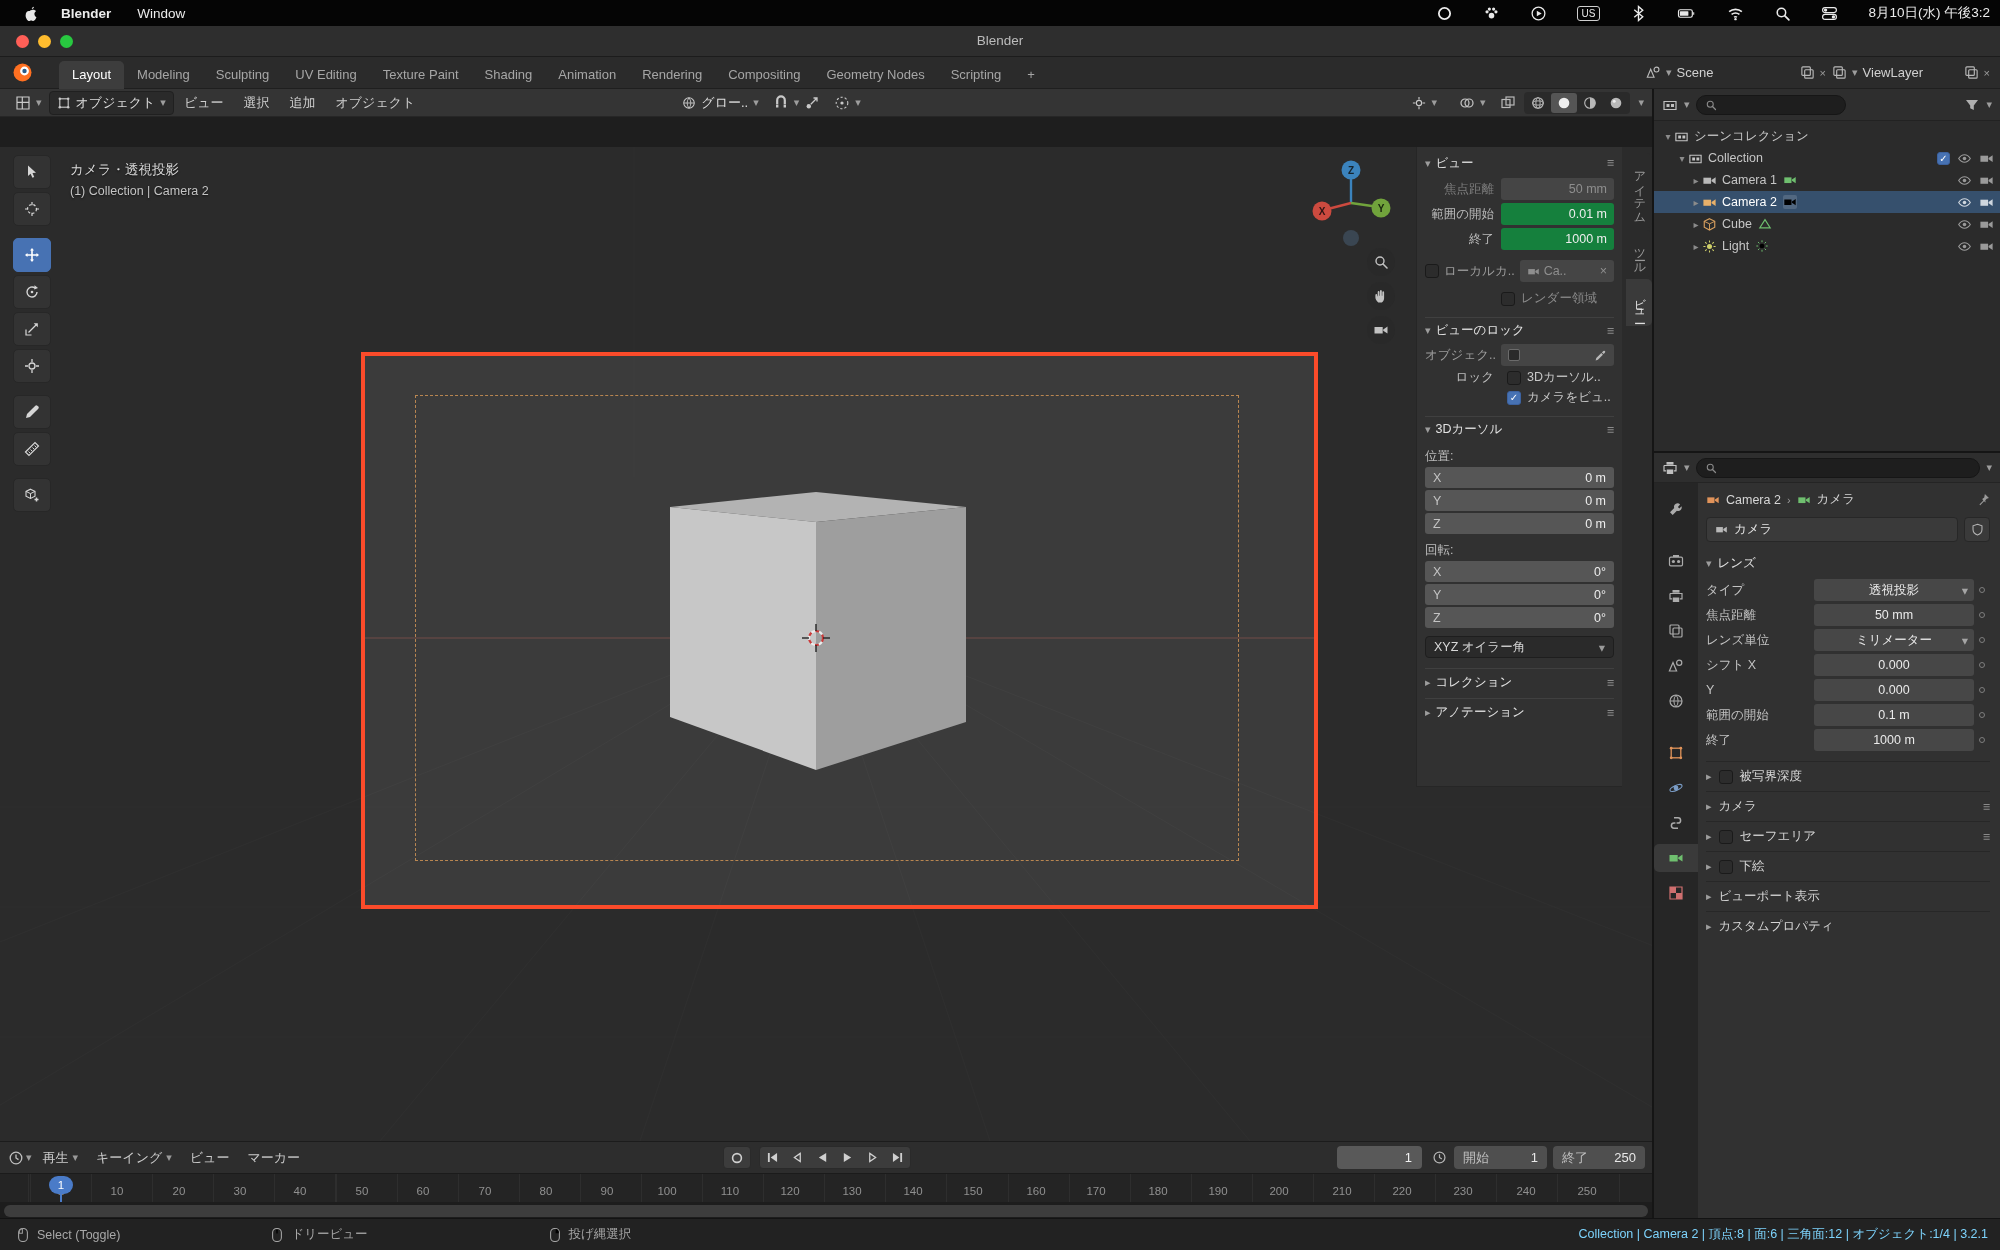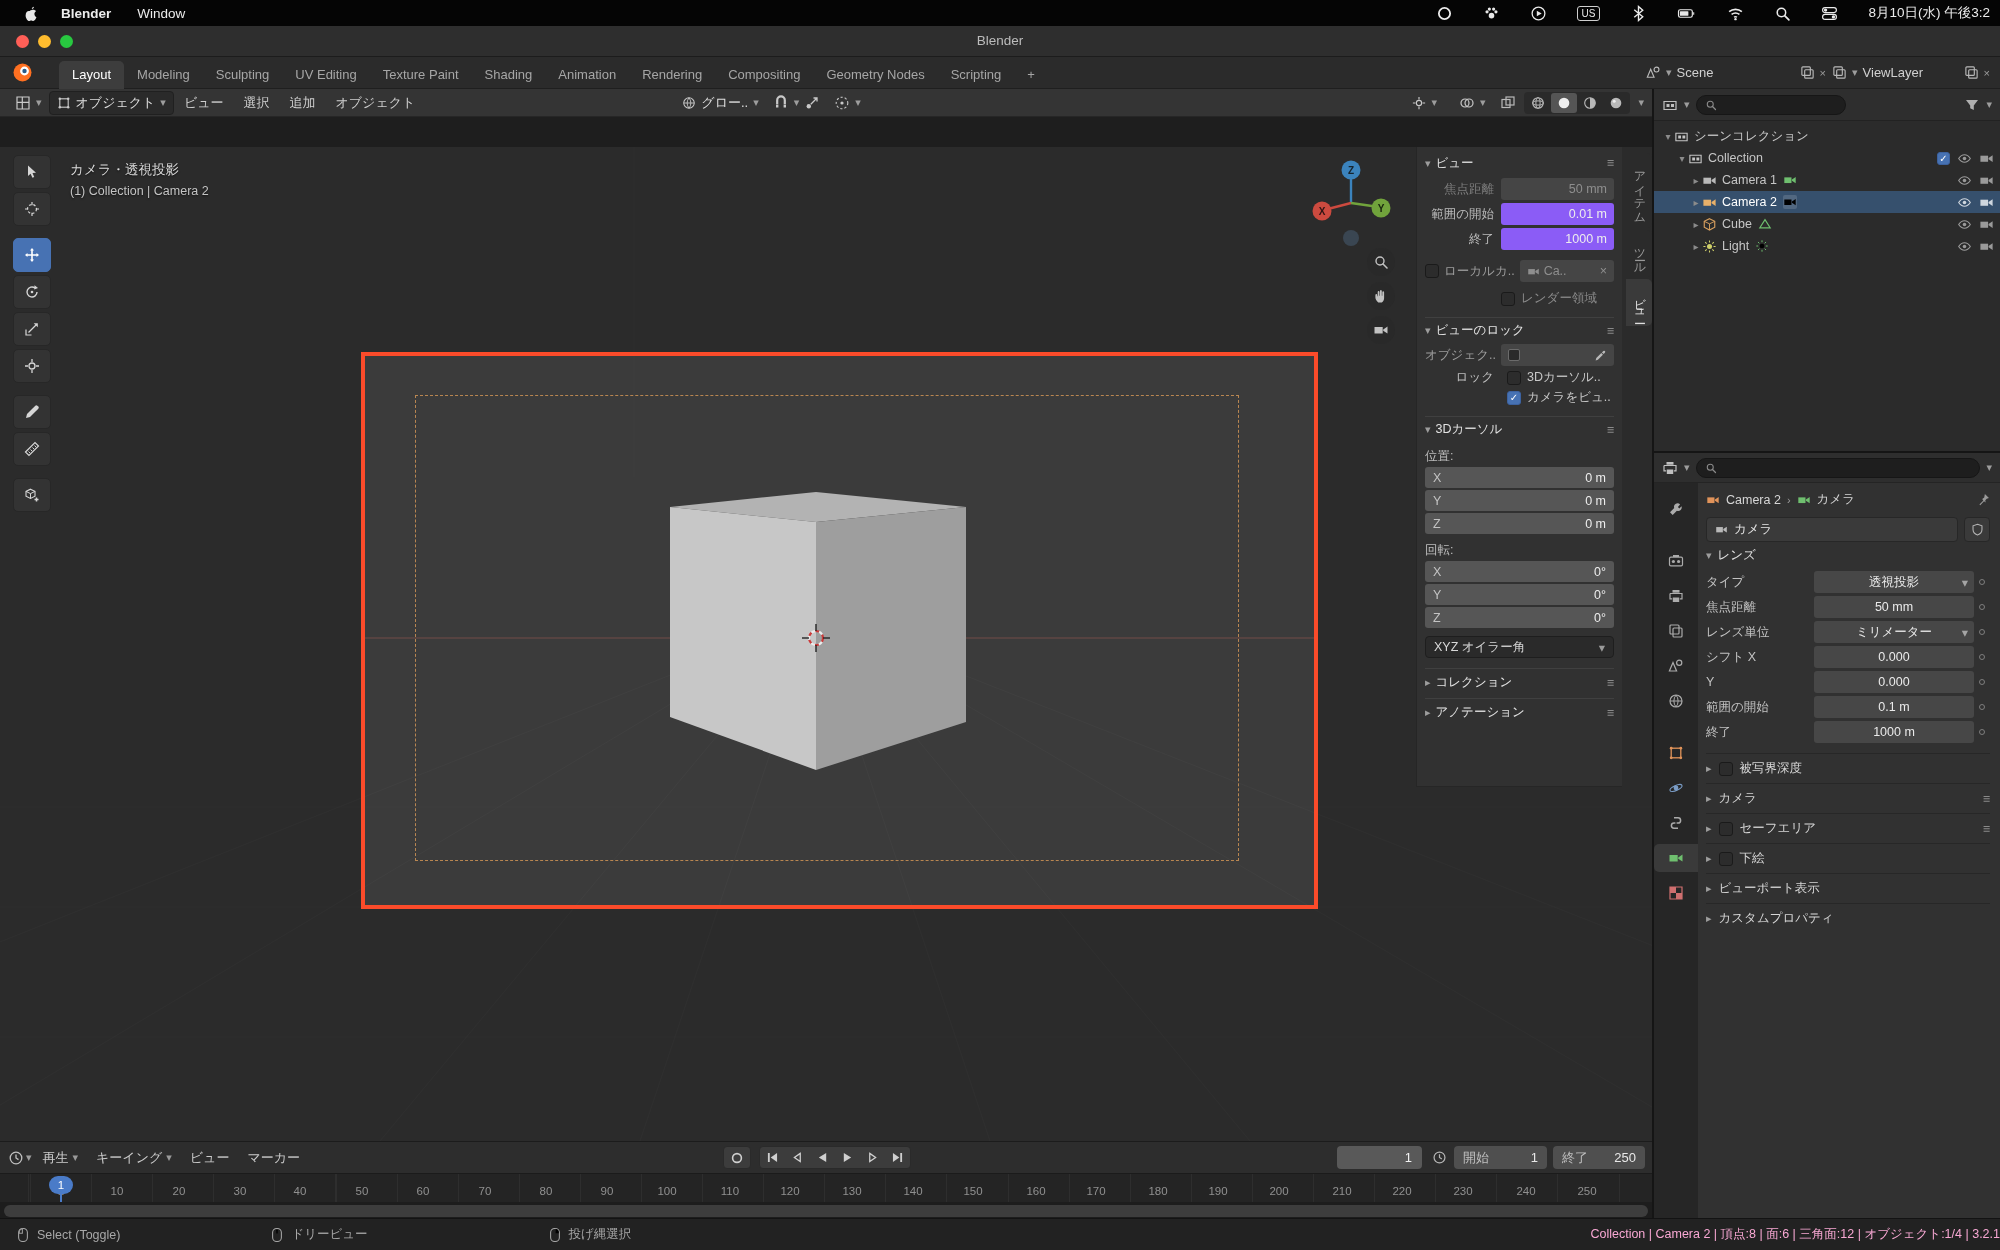--- a/index.html
+++ b/index.html
@@ -65,21 +65,21 @@
 
 #nav-gizmo{position:absolute;left:1306px;top:11px}
 .vp-btn{position:absolute;width:28px;height:28px;border-radius:50%;background:rgba(40,40,40,.55);display:flex;align-items:center;justify-content:center;color:#c2c2c2}
 
 #npanel{position:absolute;left:1416px;top:0;width:206px;height:640px;background:rgba(50,50,50,.97);border-left:1px solid #262626;border-bottom:1px solid #262626;font-size:12.5px;padding:4px 8px 0}
 .np-sec{display:flex;align-items:center;gap:5px;height:24px;color:#e2e2e2}
 .np-sec .ic-grip{margin-left:auto;color:#8a8a8a}
 .np-sec.bt{border-top:1px solid #404040;margin-top:10px;padding-top:2px}
 .np-row{display:flex;align-items:center;margin-top:3px}
 .np-lbl{width:76px;text-align:right;padding-right:7px;color:#bdbdbd;white-space:nowrap;overflow:hidden}
-.nfield{flex:1;height:22px;background:#8b5cf6;border-radius:3px;display:flex;align-items:center;justify-content:flex-end;padding:0 7px;color:#ededed;gap:4px}
+.nfield{flex:1;height:22px;background:#15803d;border-radius:3px;display:flex;align-items:center;justify-content:flex-end;padding:0 7px;color:#ededed;gap:4px}
 .nfield.dis{background:#454545;color:#8e8e8e}
 .np-row.dis .np-lbl{color:#7e7e7e}
 .cb{width:14px;height:14px;border-radius:3px;background:#2c2c2c;border:1px solid #1a1a1a;display:inline-flex;align-items:center;justify-content:center;flex:none}
 .cb.checked{background:#4772b3;border-color:#3c62a0;color:#fff;font-size:10px}
 .xyz-field{height:21px;background:#565656;border-radius:3px;display:flex;align-items:center;justify-content:space-between;padding:0 8px;color:#ededed;margin-top:2px}
 .xyz-field .axis{color:#c3c3c3}
 .np-dd{height:22px;background:#2a2a2a;border:1px solid #1e1e1e;border-radius:4px;display:flex;align-items:center;padding:0 8px;color:#d8d8d8;margin-top:8px}
 .np-dd .ic-chevd{margin-left:auto;color:#9a9a9a}
 .np-head-lbl{color:#bdbdbd;margin-top:8px}
 
@@ -104,21 +104,21 @@
 #pr-tabs{width:44px;background:#262626;display:flex;flex-direction:column;align-items:center;padding-top:12px;gap:7px}
 .pr-tab{width:44px;height:28px;display:flex;align-items:center;justify-content:center;color:#ababab}
 .pr-tab.active{background:#3a3a3a;border-radius:5px 0 0 5px}
 .pr-gap{height:10px}
 #pr-main{flex:1;padding:8px 10px 0 8px;font-size:12.5px}
 #breadcrumb{display:flex;align-items:center;gap:6px;color:#d6d6d6}
 #breadcrumb .pin{margin-left:auto;color:#9a9a9a}
 #name-row{display:flex;align-items:center;gap:6px;margin-top:9px}
 #name-field{flex:1;height:25px;background:#3a3a3a;border:1px solid #272727;border-radius:4px;display:flex;align-items:center;gap:6px;padding:0 8px;color:#e6e6e6}
 .shield-btn{width:26px;height:25px;background:#3a3a3a;border:1px solid #272727;border-radius:4px;display:flex;align-items:center;justify-content:center;color:#b5b5b5}
-.p-sec-head{display:flex;align-items:center;gap:6px;height:26px;color:#e0e0e0}
+.p-sec-head{display:flex;align-items:center;gap:6px;height:26px;margin-top:8px;color:#e0e0e0}
 .lens-row{display:flex;align-items:center;margin-top:3px}
 .plabel{width:108px;text-align:left;color:#c2c2c2;white-space:nowrap}
 .pfield{flex:1;height:22px;background:#474747;border-radius:3px;display:flex;align-items:center;justify-content:center;position:relative;color:#eaeaea}
 .lens-row .ic-chevd{display:none;position:absolute;right:6px;color:#a5a5a5}
 .lens-row.kind-dropdown .ic-chevd{display:block}
 .deco{width:16px;display:flex;justify-content:center}
 .deco i{width:6px;height:6px;border:1px solid #7d7d7d;border-radius:50%}
 .p-sec{display:flex;align-items:center;gap:7px;height:30px;border-top:1px solid #272727;color:#d6d6d6}
 .p-sec:first-of-type{margin-top:10px}
 .p-sec .cb{display:none}
@@ -148,21 +148,21 @@
 .ruler-num{position:absolute;bottom:5px;transform:translateX(-50%);font-size:11.5px;color:#909090}
 #playhead{position:absolute;left:61px;top:2px;transform:translateX(-50%);min-width:24px;height:18px;background:#4a7bc8;border-radius:9px;color:#fff;font-size:11.5px;display:flex;align-items:center;justify-content:center;padding:0 5px}
 #playline{position:absolute;left:60px;top:20px;width:2px;height:26px;background:#4a7bc8}
 #tl-scroll{position:absolute;left:0;top:28px;width:100%;height:18px;background:#1d1d1d}
 #tl-scrollbar{position:absolute;left:4px;top:3px;right:4px;height:12px;background:#3d3d3d;border-radius:6px}
 
 #statusbar{left:0;top:1218px;width:2000px;height:32px;background:#222222;border-top:1px solid #131313;display:flex;align-items:center;color:#a8a8a8;font-size:12.5px}
 .sb-item{display:flex;align-items:center;gap:7px}
 .mouse-ic{width:14px;height:18px}
 .mouse-ic .o{fill:none;stroke:#9a9a9a;stroke-width:1.2}
-#sb-right{margin-left:auto;color:#f9a8d4}
+#sb-right{margin-left:auto;padding-right:12px;color:#7dd3fc}
 </style>
 </head>
 <body>
 
 <svg width="0" height="0" style="position:absolute">
   <defs>
     <symbol id="i-camera" viewBox="0 0 16 16">
         <path d="M1.5 5h8.2v6.5H1.5z"></path>
         <path d="M10.2 7.4 14.5 4.6v7l-4.3-2.8z"></path>
       </symbol>

